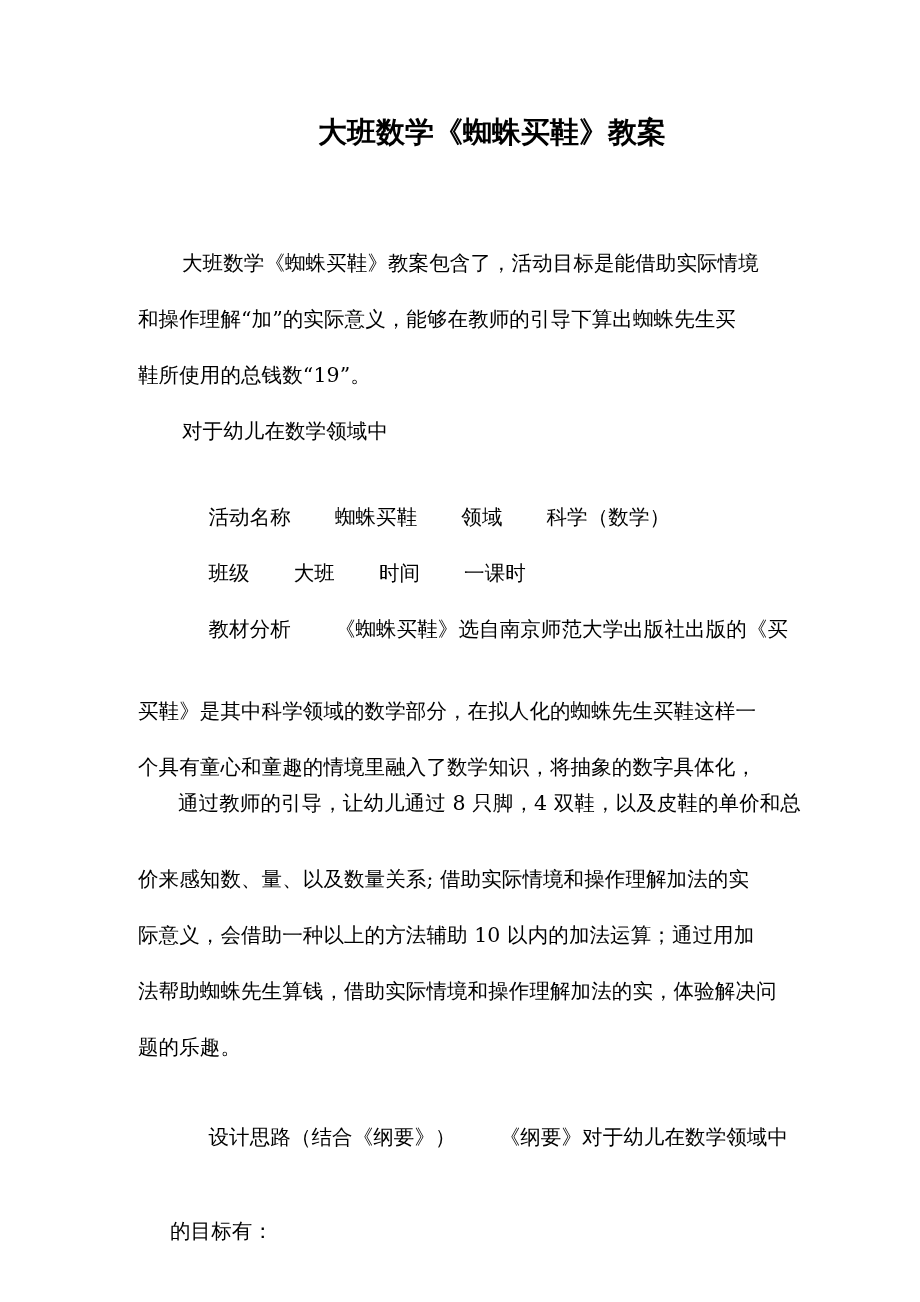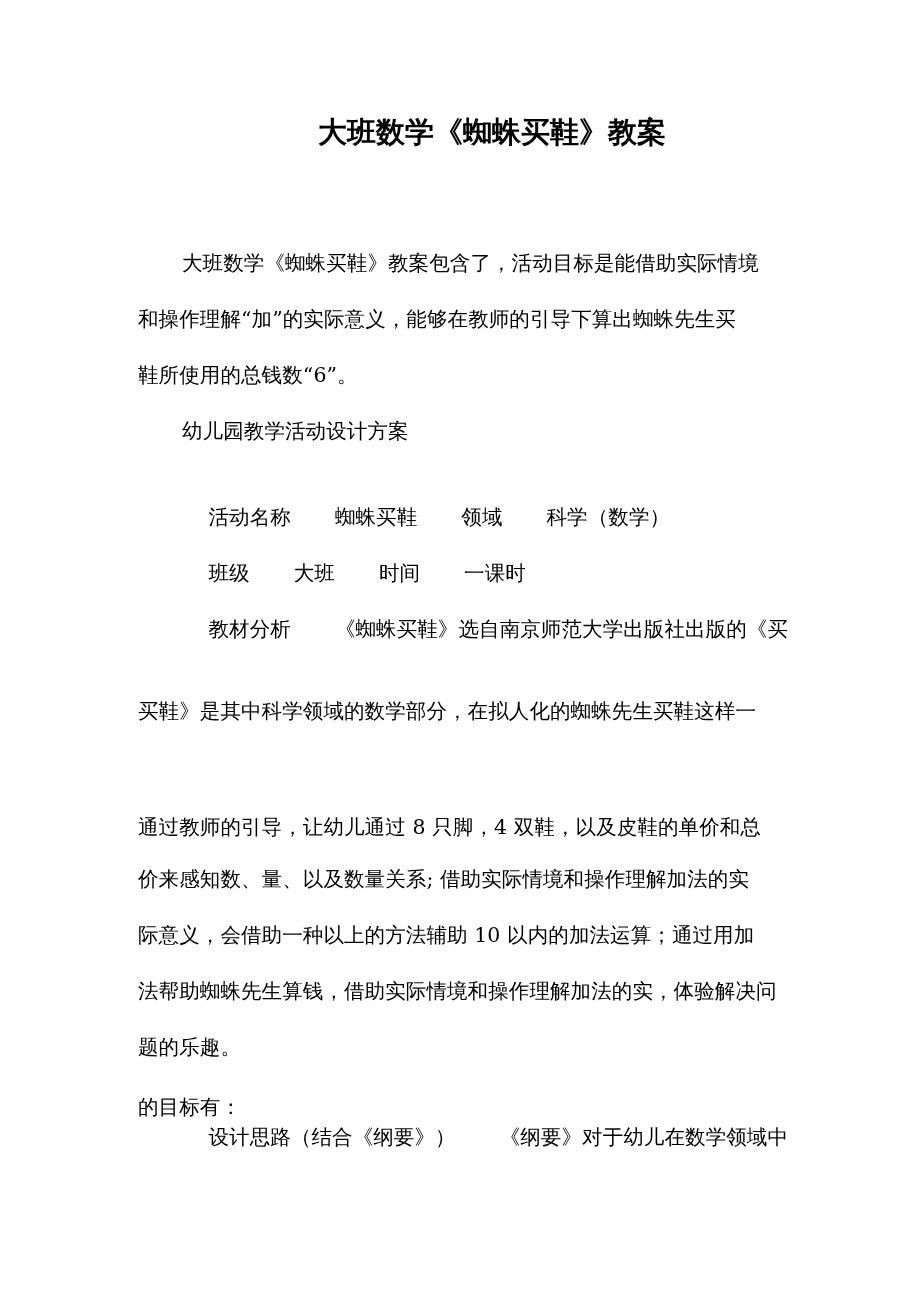--- a/index.html
+++ b/index.html
@@ -50,40 +50,41 @@
   </style>
 </head>
 <body>
 
 <div class="page">
 
   <div class="title">大班数学《蜘蛛买鞋》教案</div>
 
   <div class="line indent" style="top:248px;">大班数学《蜘蛛买鞋》教案包含了，活动目标是能借助实际情境</div>
   <div class="line" style="top:304px;">和操作理解“加”的实际意义，能够在教师的引导下算出蜘蛛先生买</div>
-  <div class="line" style="top:360px;">鞋所使用的总钱数“6”。</div>
+  <div class="line" style="top:360px;">鞋所使用的总钱数“19”。</div>
 
-  <div class="line indent" style="top:416px;">幼儿园教学活动设计方案</div>
+  <div class="line indent" style="top:416px;">对于幼儿在数学领域中</div>
 
   <div class="line indent" style="top:472px;">
     <span>活动名称</span><span class="gap"></span><span>蜘蛛买鞋</span><span class="gap"></span><span>领域</span><span class="gap"></span><span>科学（数学）</span>
   </div>
 
   <div class="line indent" style="top:528px;">
     <span>班级</span><span class="gap"></span><span>大班</span><span class="gap"></span><span>时间</span><span class="gap"></span><span>一课时</span>
   </div>
 
   <div class="line indent" style="top:584px;">
     <span>教材分析</span><span class="gap"></span><span>《蜘蛛买鞋》选自南京师范大学出版社出版的《买</span>
   </div>
   <div class="line" style="top:696px;text-align:center;">买鞋》是其中科学领域的数学部分，在拟人化的蜘蛛先生买鞋这样一</div>
-  <div class="line" style="top:812px;">通过教师的引导，让幼儿通过 8 只脚，4 双鞋，以及皮鞋的单价和总</div>
+  <div class="line" style="top:752px;">个具有童心和童趣的情境里融入了数学知识，将抽象的数字具体化，</div>
+  <div class="line" style="top:788px;margin-left:40px;">通过教师的引导，让幼儿通过 8 只脚，4 双鞋，以及皮鞋的单价和总</div>
   <div class="line" style="top:864px;">价来感知数、量、以及数量关系; 借助实际情境和操作理解加法的实</div>
   <div class="line" style="top:920px;">际意义，会借助一种以上的方法辅助 10 以内的加法运算；通过用加</div>
   <div class="line" style="top:976px;">法帮助蜘蛛先生算钱，借助实际情境和操作理解加法的实，体验解决问</div>
   <div class="line" style="top:1032px;">题的乐趣。</div>
 
   <div class="line indent" style="top:1092px;">
     <span>设计思路（结合《纲要》）</span><span class="gap"></span><span>《纲要》对于幼儿在数学领域中</span>
   </div>
-  <div class="line" style="top:1092px;">的目标有：</div>
+  <div class="line" style="top:1216px;margin-left:32px;">的目标有：</div>
 
 </div>
 
 </body></html>

